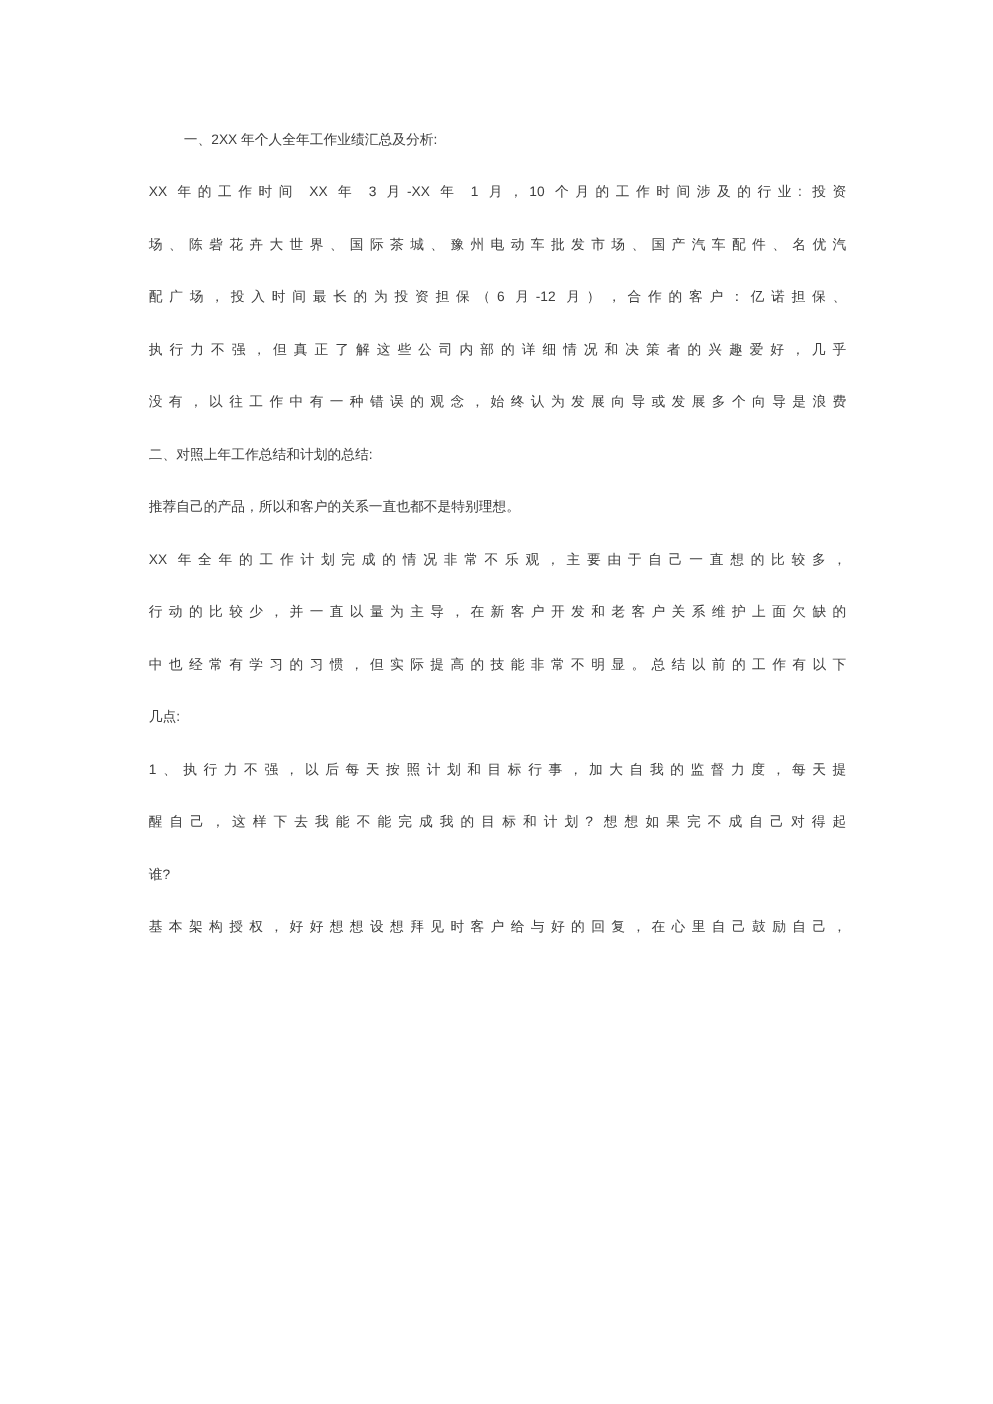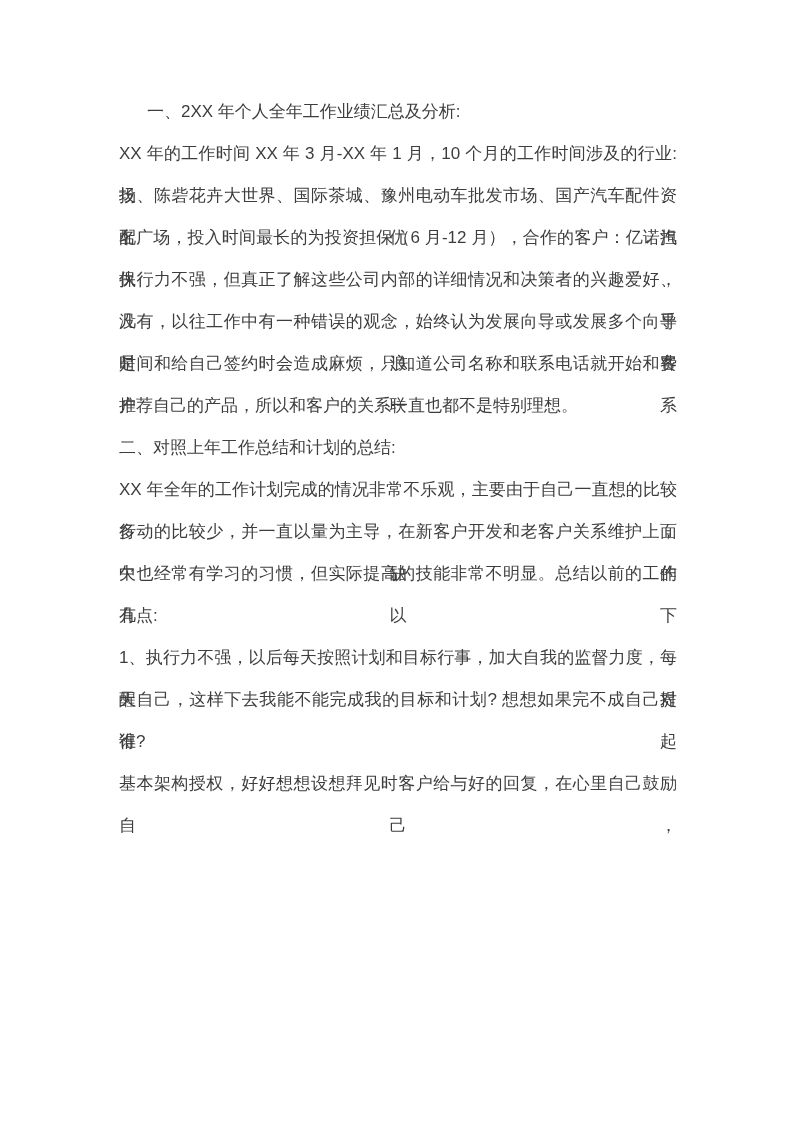--- a/index.html
+++ b/index.html
@@ -18,21 +18,21 @@
     width: 794px;
     height: 1123px;
     background: #ffffff;
   }
   .text-content {
     position: absolute;
     top: 91px;
     left: 119px;
     width: 558px;
     color: #3d3d3d;
-    font-size: 17px;
+    font-size: 11px;
   }
   .line {
     height: 42px;
     line-height: 42px;
     white-space: nowrap;
     text-align: left;
   }
   .line.justify {
     white-space: normal;
     text-align: justify;
@@ -46,23 +46,22 @@
 <body>
 
 <div class="page">
   <div class="text-content">
       <div class="line indent">一、2XX 年个人全年工作业绩汇总及分析:</div>
       <div class="line justify">XX 年的工作时间 XX 年 3 月-XX 年 1 月，10 个月的工作时间涉及的行业: 投资</div>
       <div class="line justify">场、陈砦花卉大世界、国际茶城、豫州电动车批发市场、国产汽车配件、名优汽</div>
       <div class="line justify">配广场，投入时间最长的为投资担保（6 月-12 月），合作的客户：亿诺担保、</div>
       <div class="line justify">执行力不强，但真正了解这些公司内部的详细情况和决策者的兴趣爱好，几乎</div>
       <div class="line justify">没有，以往工作中有一种错误的观念，始终认为发展向导或发展多个向导是浪费</div>
-      <div class="line justify">时间和给自己签约时会造成麻烦，只知道公司名称和联系电话就开始和客户联系</div>
+      <div class="line">二、对照上年工作总结和计划的总结:</div>
       <div class="line">推荐自己的产品，所以和客户的关系一直也都不是特别理想。</div>
-      <div class="line">二、对照上年工作总结和计划的总结:</div>
       <div class="line justify">XX 年全年的工作计划完成的情况非常不乐观，主要由于自己一直想的比较多，</div>
       <div class="line justify">行动的比较少，并一直以量为主导，在新客户开发和老客户关系维护上面欠缺的</div>
       <div class="line justify">中也经常有学习的习惯，但实际提高的技能非常不明显。总结以前的工作有以下</div>
       <div class="line">几点:</div>
       <div class="line justify">1、执行力不强，以后每天按照计划和目标行事，加大自我的监督力度，每天提</div>
       <div class="line justify">醒自己，这样下去我能不能完成我的目标和计划? 想想如果完不成自己对得起</div>
       <div class="line">谁?</div>
       <div class="line justify">基本架构授权，好好想想设想拜见时客户给与好的回复，在心里自己鼓励自己，</div>
     </div>
 </div>

